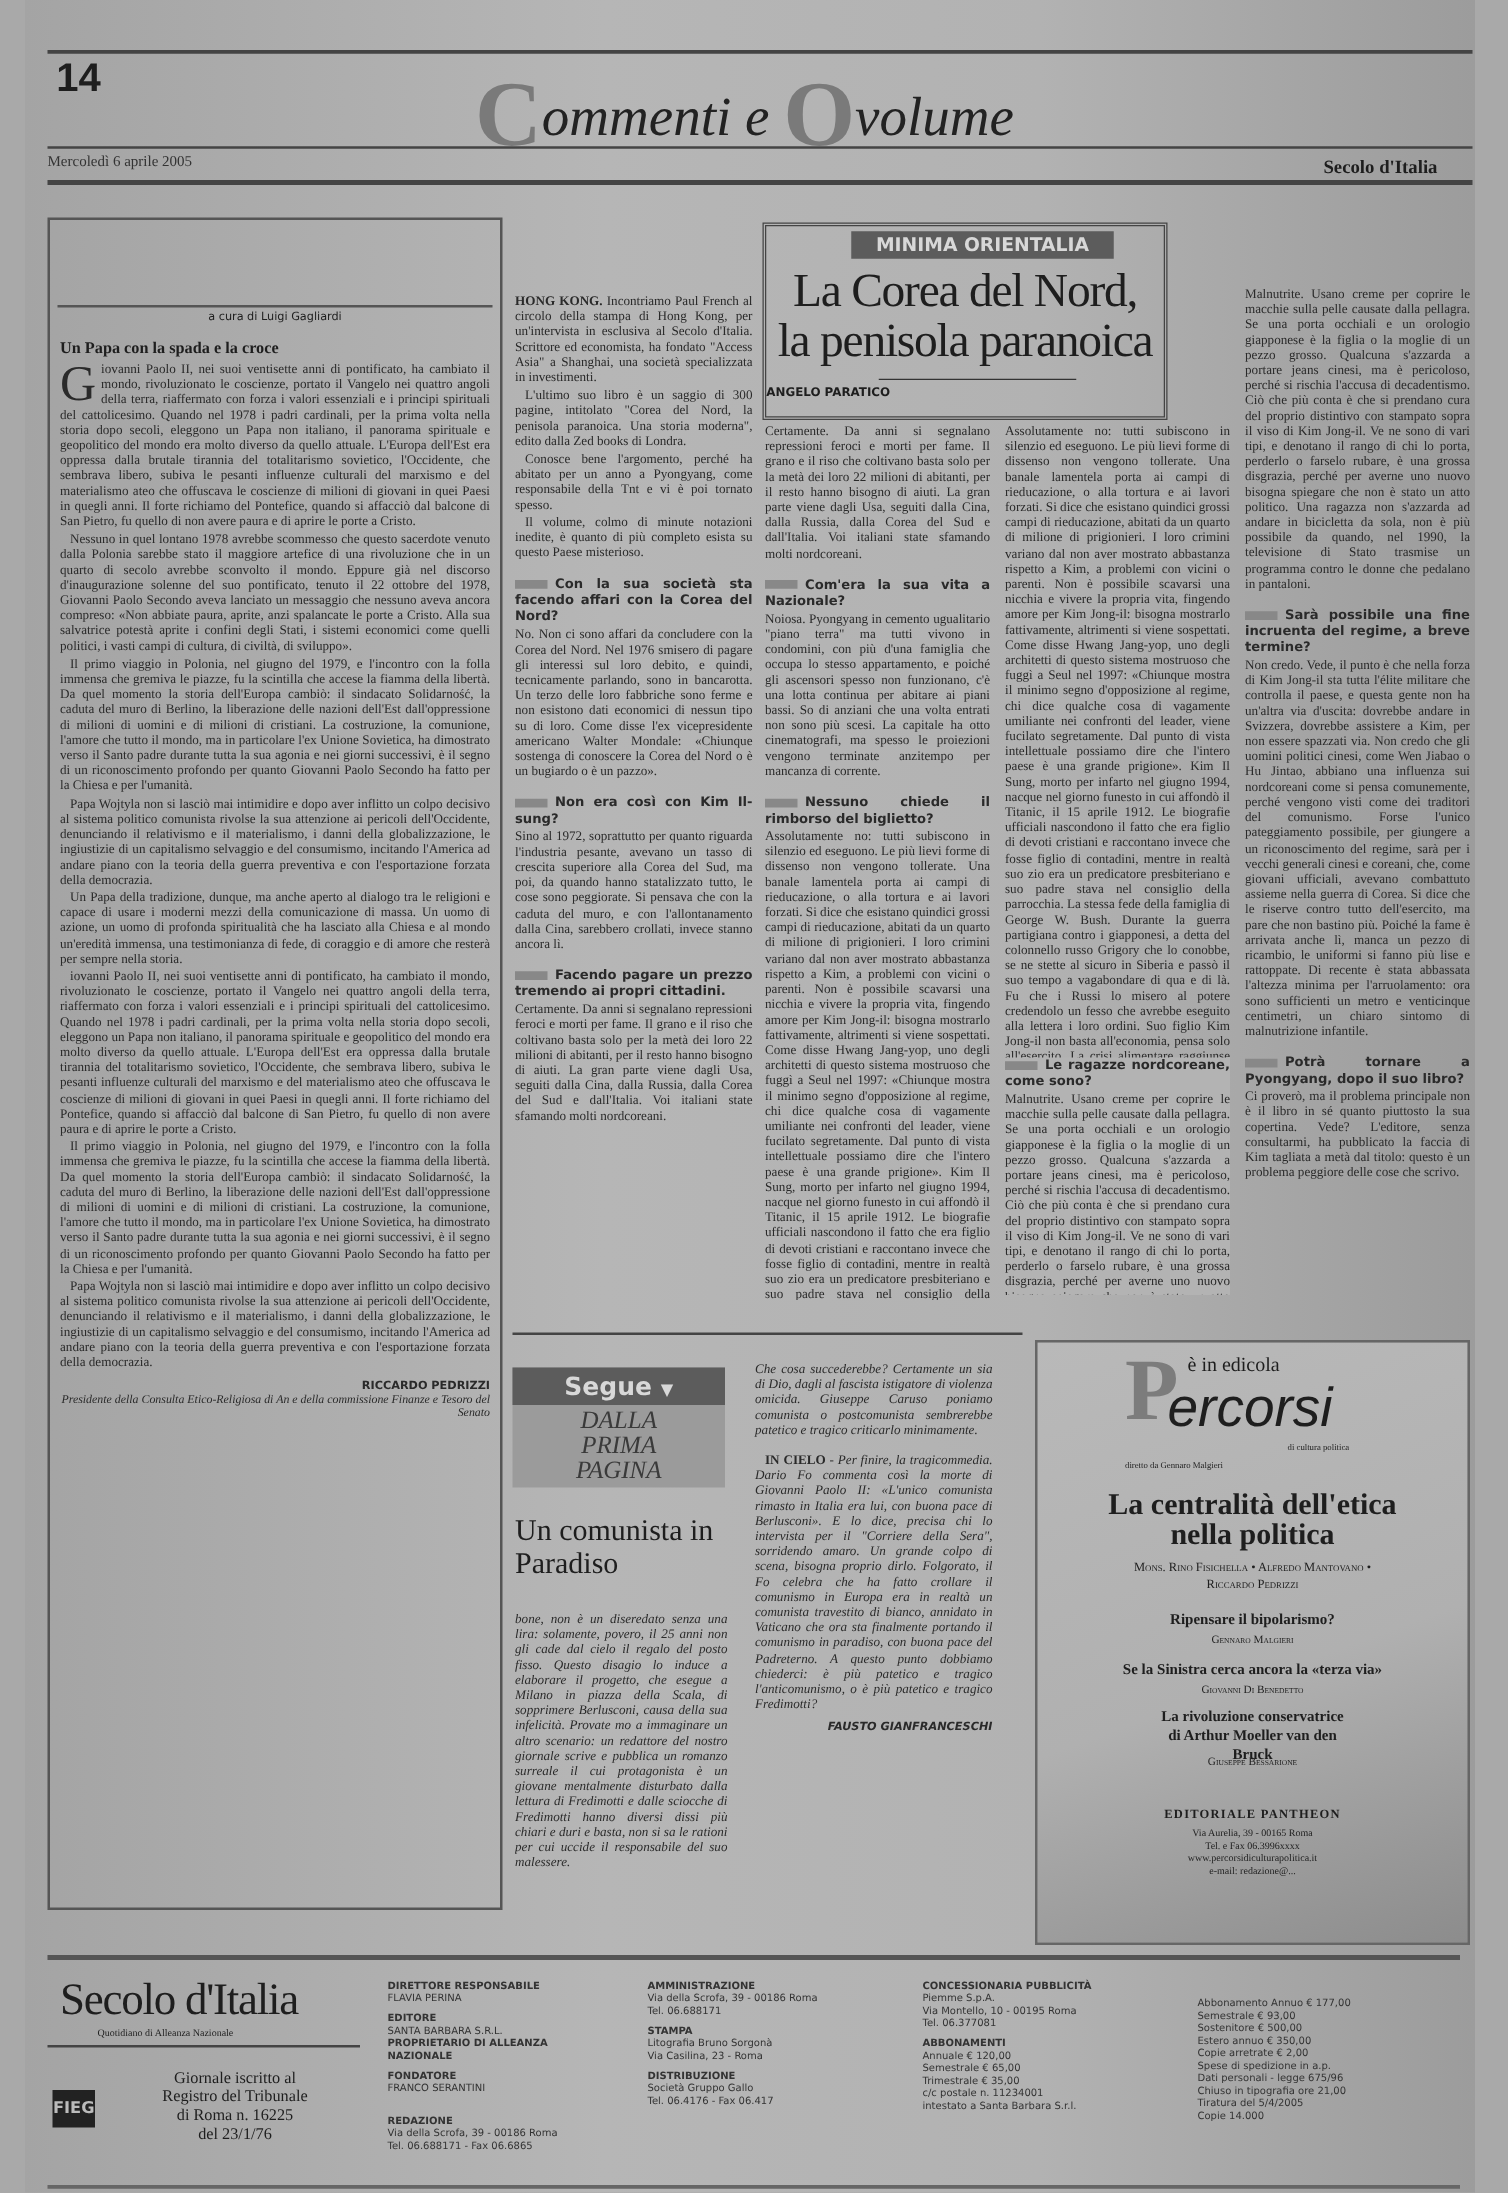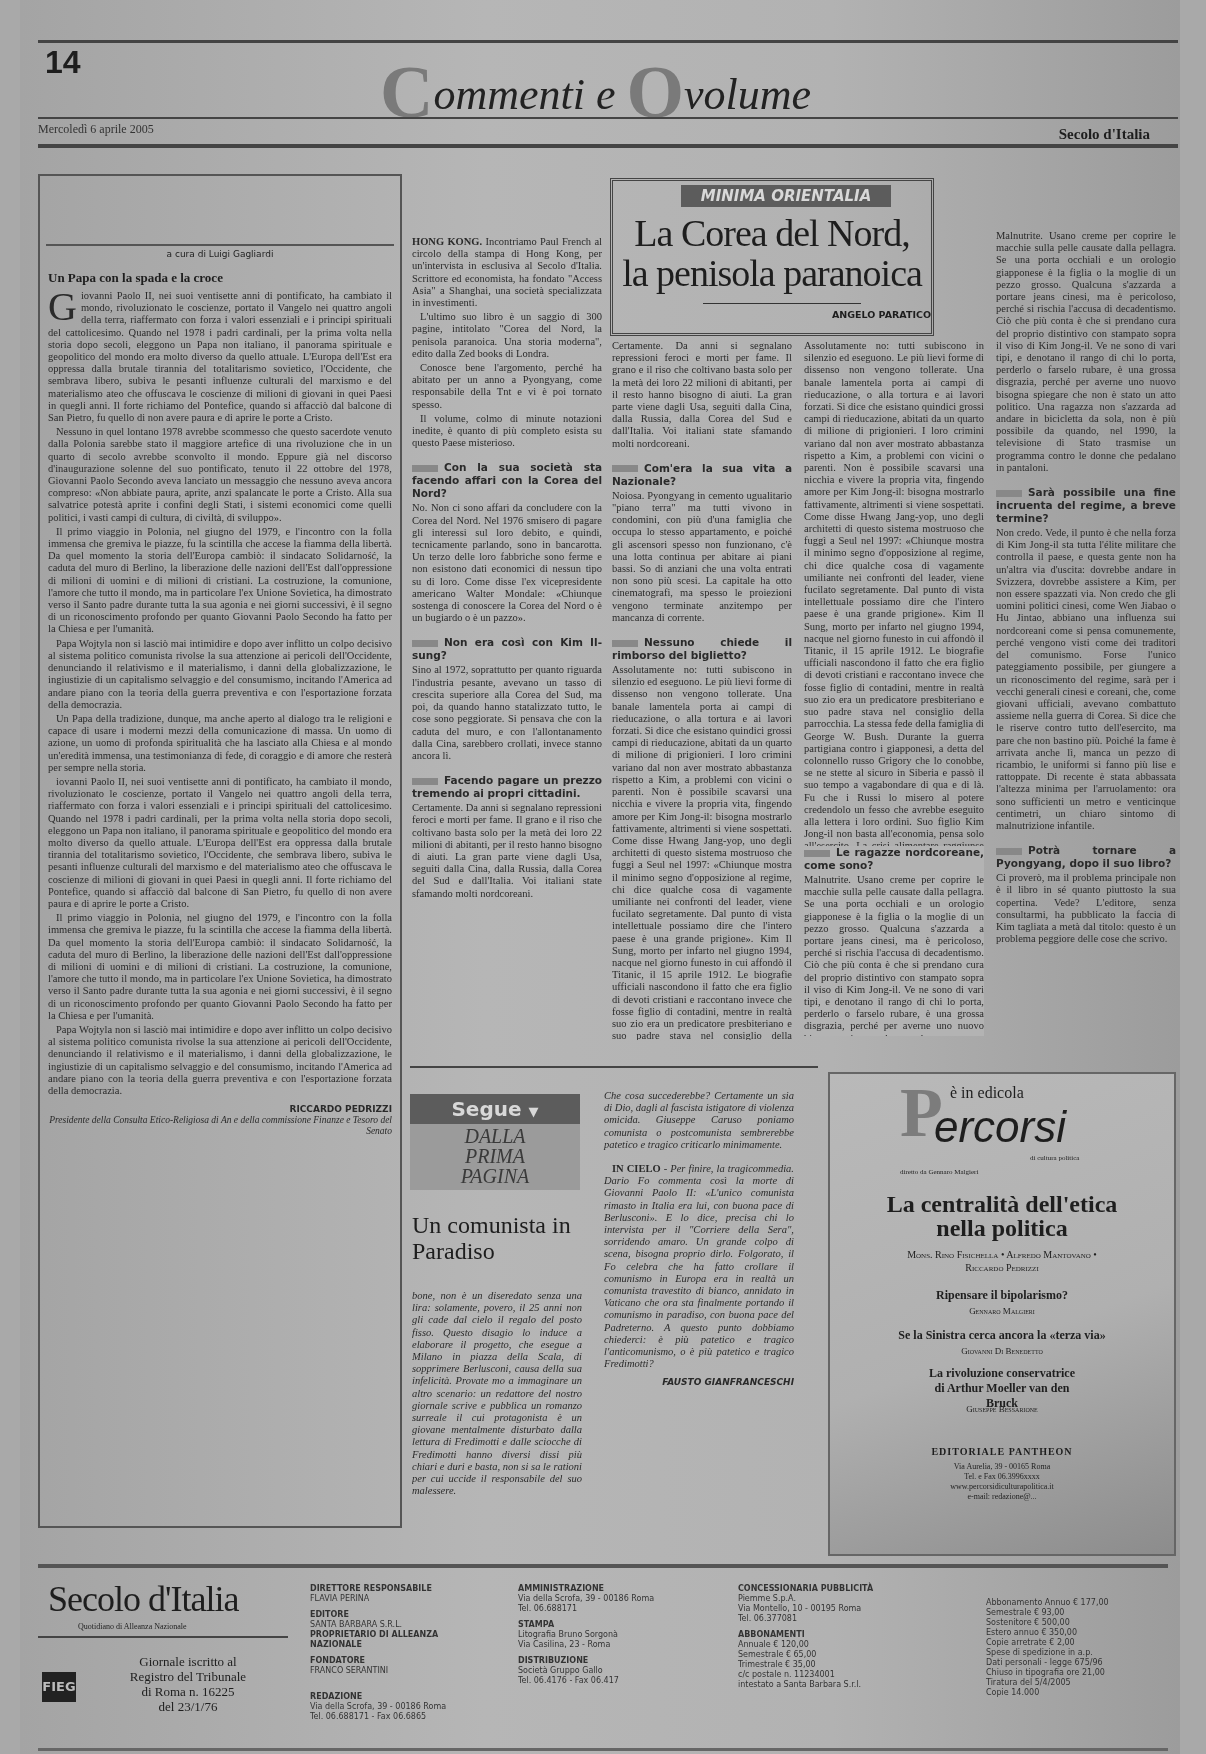--- a/index.html
+++ b/index.html
@@ -18,23 +18,23 @@
   .q .bar{display:inline-block;width:26px;height:7px;background:#888;margin-right:6px;vertical-align:middle;}
   .boxhead{background:#5c5c5c;color:#d8d8d8;text-align:center;font-family:"DejaVu Sans",sans-serif;font-weight:bold;}
   .obs-box{left:18px;top:174px;width:360px;height:1350px;border:2px solid #555;}
   .obs-head{position:absolute;left:6px;top:6px;right:6px;height:48px;font-size:15px;line-height:20px;padding-top:4px;}
   .obs-cura{position:absolute;left:6px;right:6px;top:68px;text-align:center;font-size:9px;font-family:"DejaVu Sans",sans-serif;border-top:2px solid #555;padding-top:3px;}
   .obs-title{position:absolute;left:8px;top:94px;font-size:13px;font-weight:bold;}
   .dropcap{float:left;font-size:40px;line-height:34px;margin:0 4px 0 0;}
   .signature{text-align:right;font-family:"DejaVu Sans",sans-serif;font-weight:bold;font-size:9px;margin-top:6px;}
   .sig-note{text-align:right;font-style:italic;font-size:9.5px;line-height:11px;}
   .minima-box{left:590px;top:178px;width:318px;height:152px;border:3px double #444;}
-  .minima-kicker{position:absolute;left:68px;top:4px;width:210px;height:22px;font-size:15px;line-height:22px;font-style:italic;}
+  .minima-kicker{position:absolute;left:68px;top:4px;width:210px;height:22px;font-size:15px;line-height:22px;}
   .headline{position:absolute;left:0;right:0;top:32px;text-align:center;font-size:38px;line-height:40px;letter-spacing:-1px;color:#1e1e1e;}
-  .byline{position:absolute;left:0;right:0;top:128px;text-align:right;font-family:"DejaVu Sans",sans-serif;font-weight:bold;font-size:9.5px;}
+  .byline{position:absolute;left:0;right:0;top:128px;text-align:left;font-family:"DejaVu Sans",sans-serif;font-weight:bold;font-size:9.5px;}
   .byline-rule{position:absolute;left:90px;right:70px;top:122px;height:1px;background:#333;}
   .segue-box{left:390px;top:1094px;width:170px;height:96px;background:#9b9b9b;}
   .segue-label{position:absolute;left:0;right:0;top:0;height:30px;font-size:20px;line-height:30px;}
   .segue-sub{position:absolute;left:0;right:0;top:32px;text-align:center;font-style:italic;font-size:20px;line-height:20px;color:#3a3a3a;}
   .comunista-title{left:392px;top:1212px;font-size:24px;line-height:26px;}
   .italic-col{font-style:italic;}
   .ad-box{left:808px;top:1072px;width:344px;height:480px;border:2px solid #666;background:linear-gradient(160deg,#b9b9b9 0%,#b0b0b0 55%,#8c8c8c 100%);}
   .ad-center{position:absolute;left:0;right:0;text-align:center;}
   .footer{left:18px;top:1564px;width:1130px;height:180px;border-top:4px solid #555;border-bottom:3px solid #666;}
   .foot-logo{position:absolute;left:10px;top:10px;font-size:36px;letter-spacing:-1px;}
@@ -208,21 +208,21 @@
         <div>Piemme S.p.A.</div>
         <div>Via Montello, 10 - 00195 Roma</div>
         <div>Tel. 06.377081</div>
       <b style="margin-top:6px">ABBONAMENTI</b>
         <div>Annuale € 120,00</div>
         <div>Semestrale € 65,00</div>
         <div>Trimestrale € 35,00</div>
         <div>c/c postale n. 11234001</div>
         <div>intestato a Santa Barbara S.r.l.</div>
     </div>
-    <div class="foot-col" style="left:920px;top:30px;width:180px;margin-left:28px;">
+    <div class="foot-col" style="left:920px;top:30px;width:180px;">
       <div>Abbonamento Annuo € 177,00</div>
         <div>Semestrale € 93,00</div>
         <div>Sostenitore € 500,00</div>
         <div>Estero annuo € 350,00</div>
         <div>Copie arretrate € 2,00</div>
         <div>Spese di spedizione in a.p.</div>
         <div>Dati personali - legge 675/96</div>
         <div>Chiuso in tipografia ore 21,00</div>
         <div>Tiratura del 5/4/2005</div>
         <div>Copie 14.000</div>

